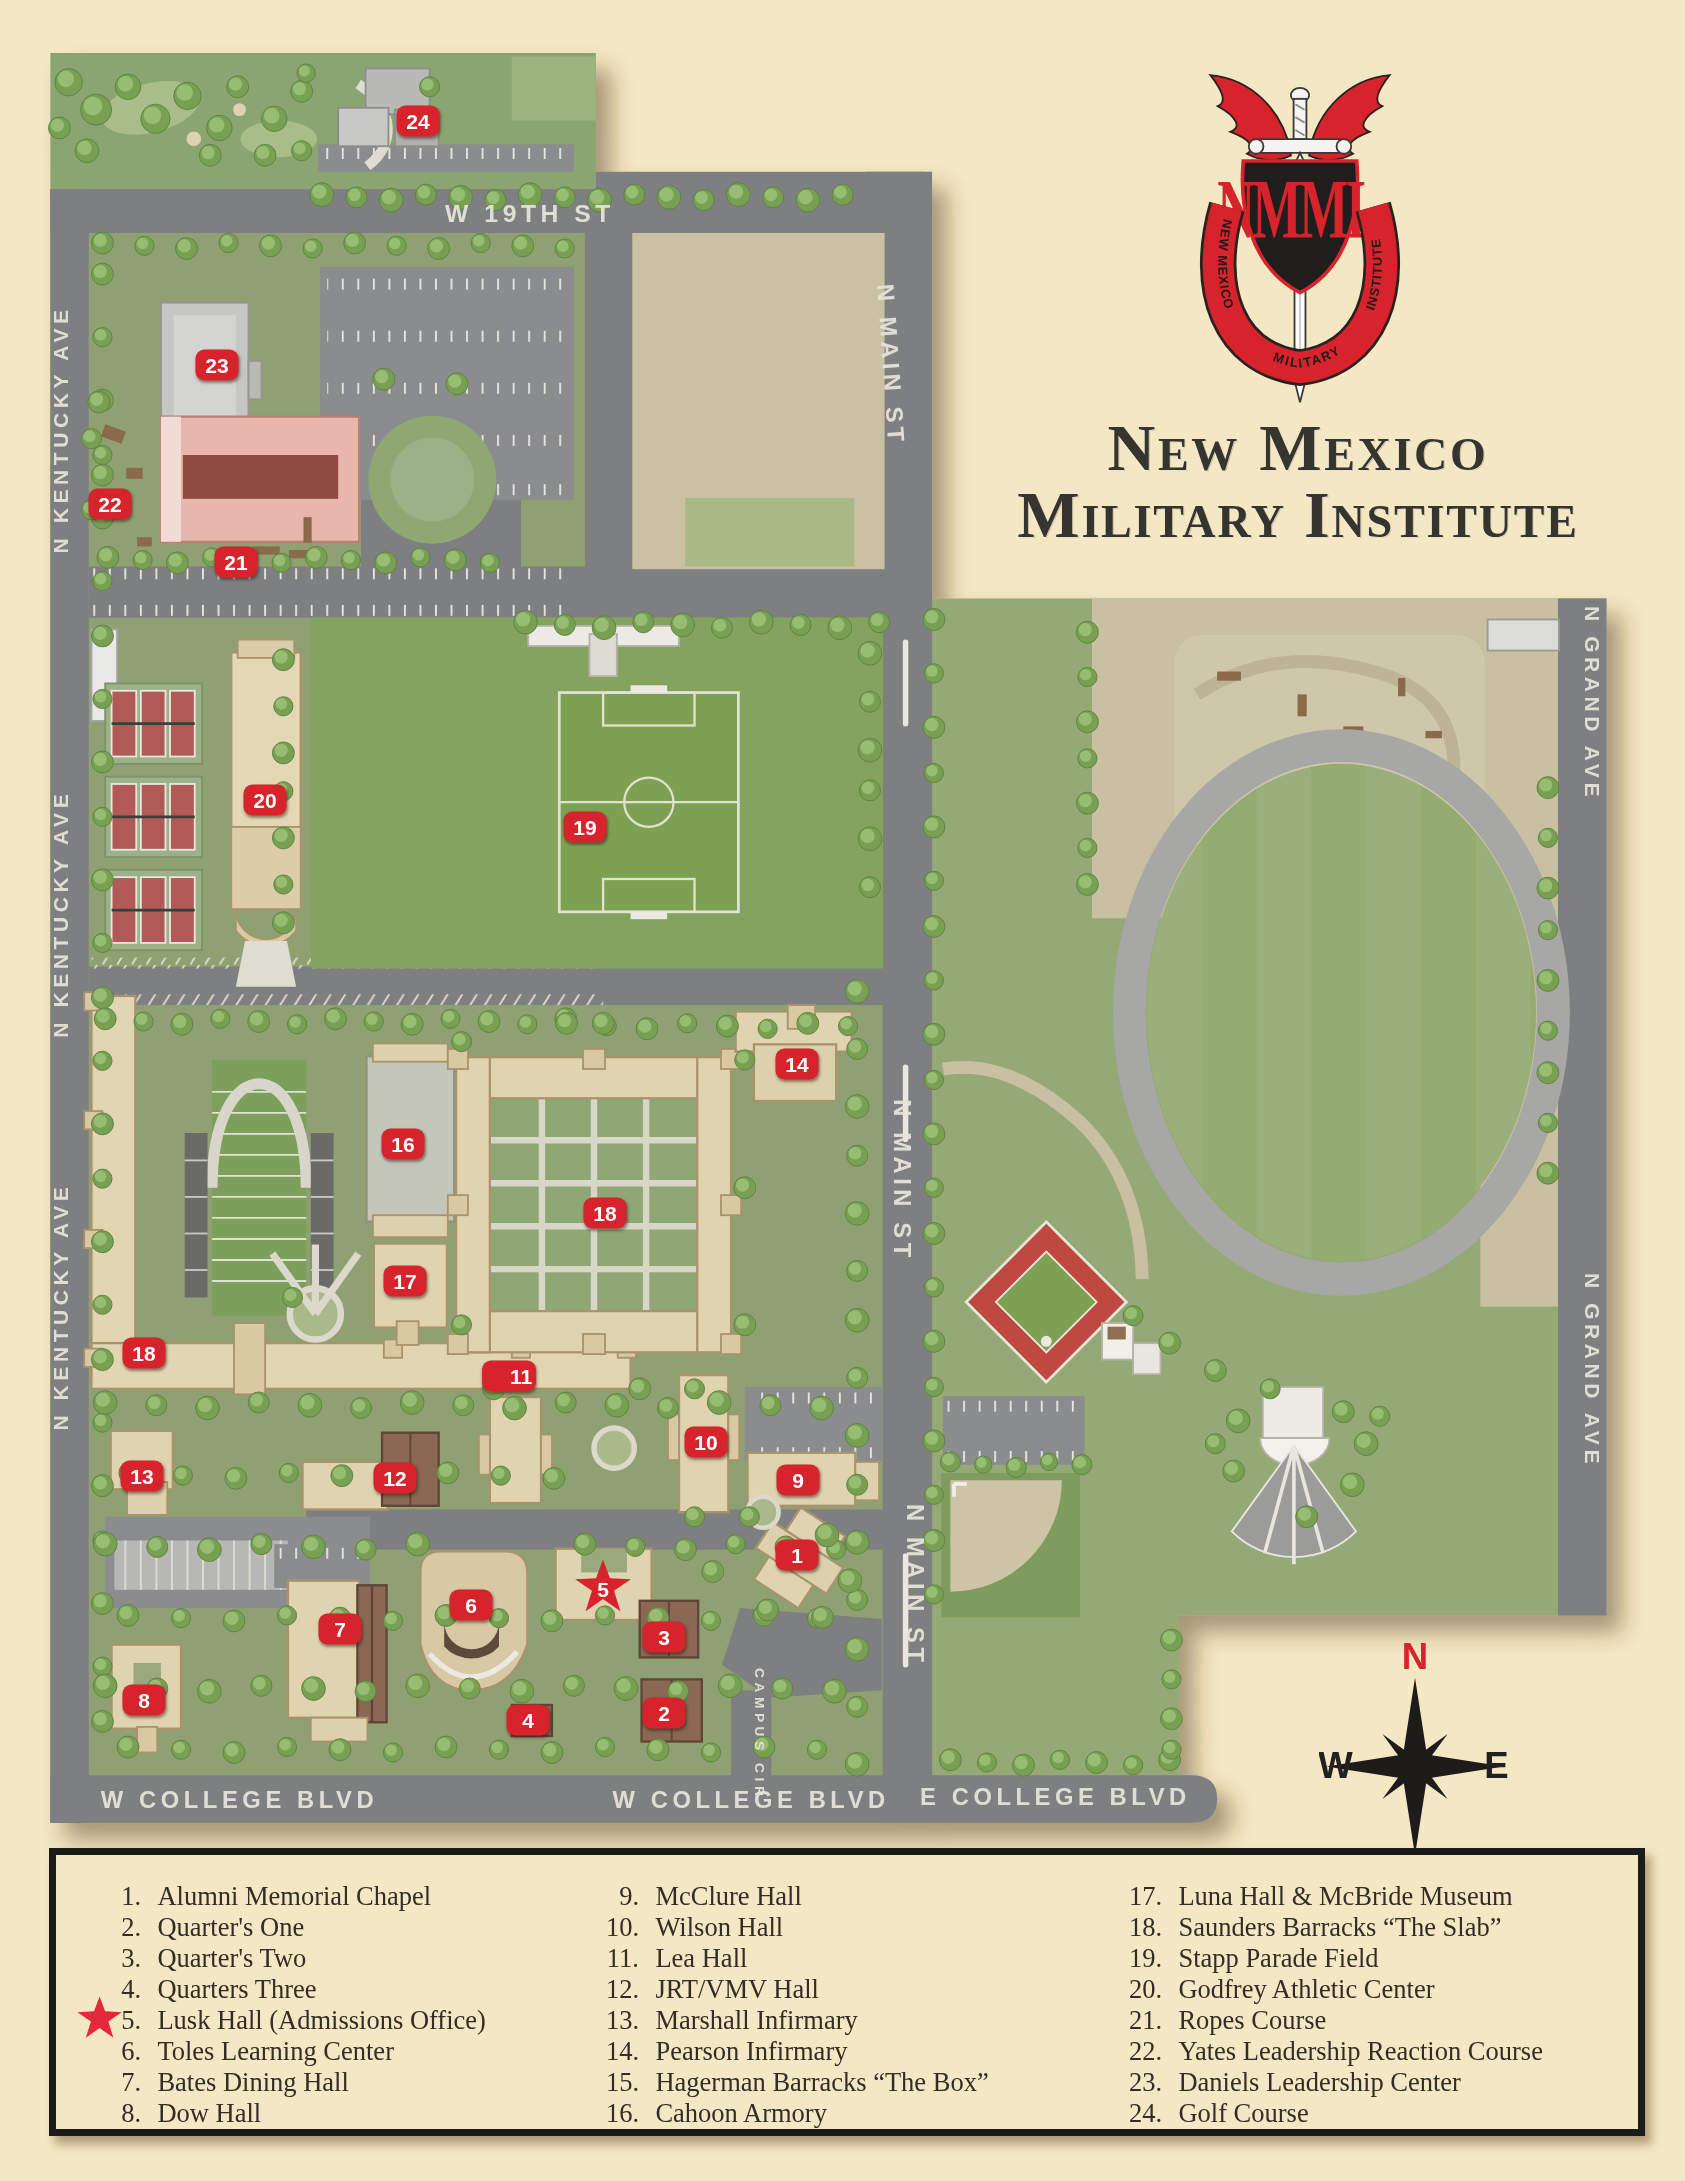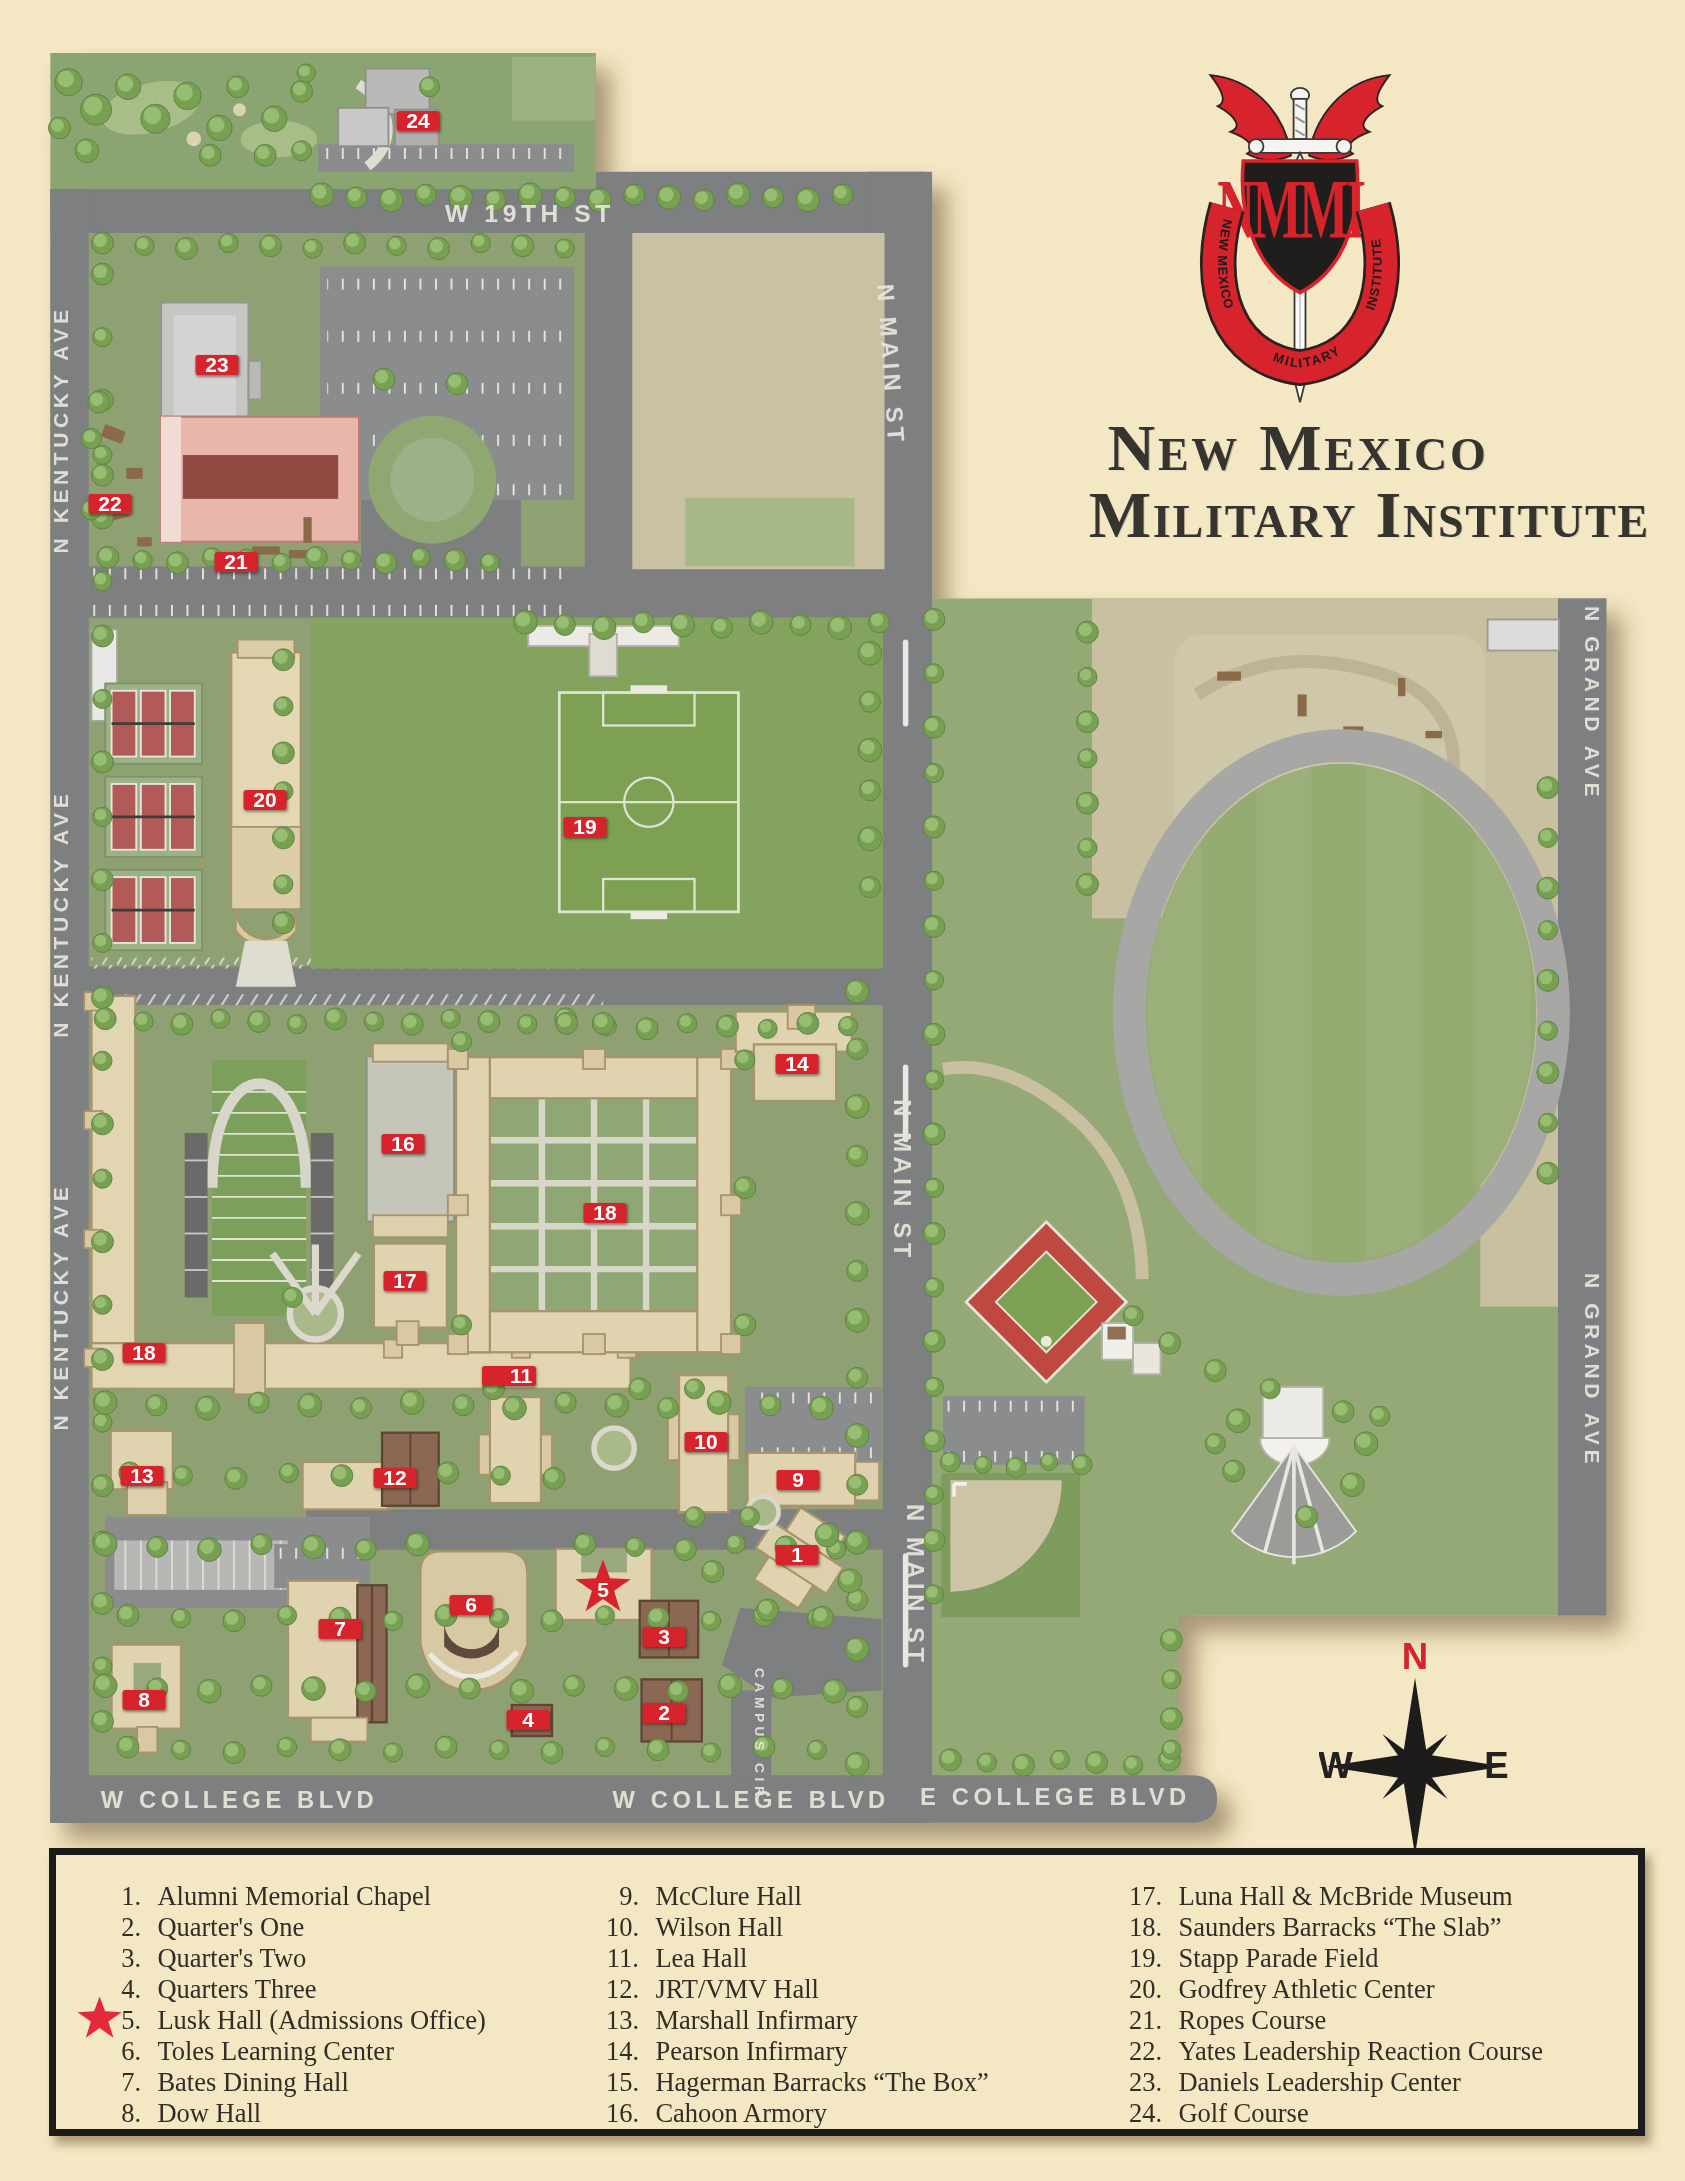--- a/index.html
+++ b/index.html
@@ -4,33 +4,33 @@
 <style>
   html,body{margin:0;padding:0;background:#f4e7c3;}
   .canvas{position:relative;width:1686px;height:2181px;background:#f4e7c3;overflow:hidden;
           font-family:"Liberation Sans",sans-serif;}
   #map-svg{position:absolute;left:0;top:0;}
   .street-label{fill:#e6e4d9;font-family:"Liberation Sans",sans-serif;font-weight:bold;
                 letter-spacing:5px;opacity:.95;text-anchor:middle;}
   
   #markers-layer{position:absolute;left:0;top:0;width:100%;height:100%;pointer-events:none;}
   .marker{position:absolute;transform:translate(-50%,-50%);background:#d7232b;color:#fff;
-          min-width:43px;height:20px;border-radius:3px;display:flex;align-items:center;
+          min-width:43px;height:31px;border-radius:9px;display:flex;align-items:center;
           justify-content:center;font:700 21px "Liberation Sans",sans-serif;
           box-shadow:0.9px 1.8px 2.7px rgba(40,20,10,.45);padding:0 3.7px;box-sizing:border-box;}
   .marker.star{background:#d7232b;border-radius:0;width:58px;height:55px;box-shadow:none;
           clip-path:polygon(50% 0%,62% 34%,98% 36%,69% 57%,80% 94%,50% 72%,20% 94%,31% 57%,2% 36%,38% 34%);}
   .marker.star span{margin-top:5.5px;}
   
   #crest{position:absolute;left:1181px;top:44px;}
   .title{position:absolute;left:946px;top:416px;width:704px;text-align:center;
          font-family:"Liberation Serif",serif;font-variant:small-caps;font-weight:700;
          color:#36342f;text-shadow:0 0.9px 0 rgba(255,255,255,.55), 0.9px 0.9px 0 rgba(60,50,30,.25);}
   .title-line1{font-size:66px;line-height:64px;letter-spacing:2.7px;}
-  .title-line2{font-size:66px;line-height:69px;letter-spacing:1.8px;text-align:right;}
+  .title-line2{font-size:66px;line-height:69px;letter-spacing:1.8px;}
   
   #compass{position:absolute;left:1319px;top:1634px;}
   #compass text{font-family:"Liberation Sans",sans-serif;font-weight:bold;font-size:40px;
                 fill:#22211f;text-anchor:middle;}
   #compass text.north{fill:#d7232b;}
   
   .legend{position:absolute;left:49px;top:1848px;width:1596px;height:288px;box-sizing:border-box;
           border:7.3px solid #1b1b19;background:#f4e7c3;box-shadow:6.4px 8.2px 9.1px rgba(90,65,30,.45);}
   .legend-col{position:absolute;top:25.6px;}
   .legend-col:nth-child(1){left:37px;}

